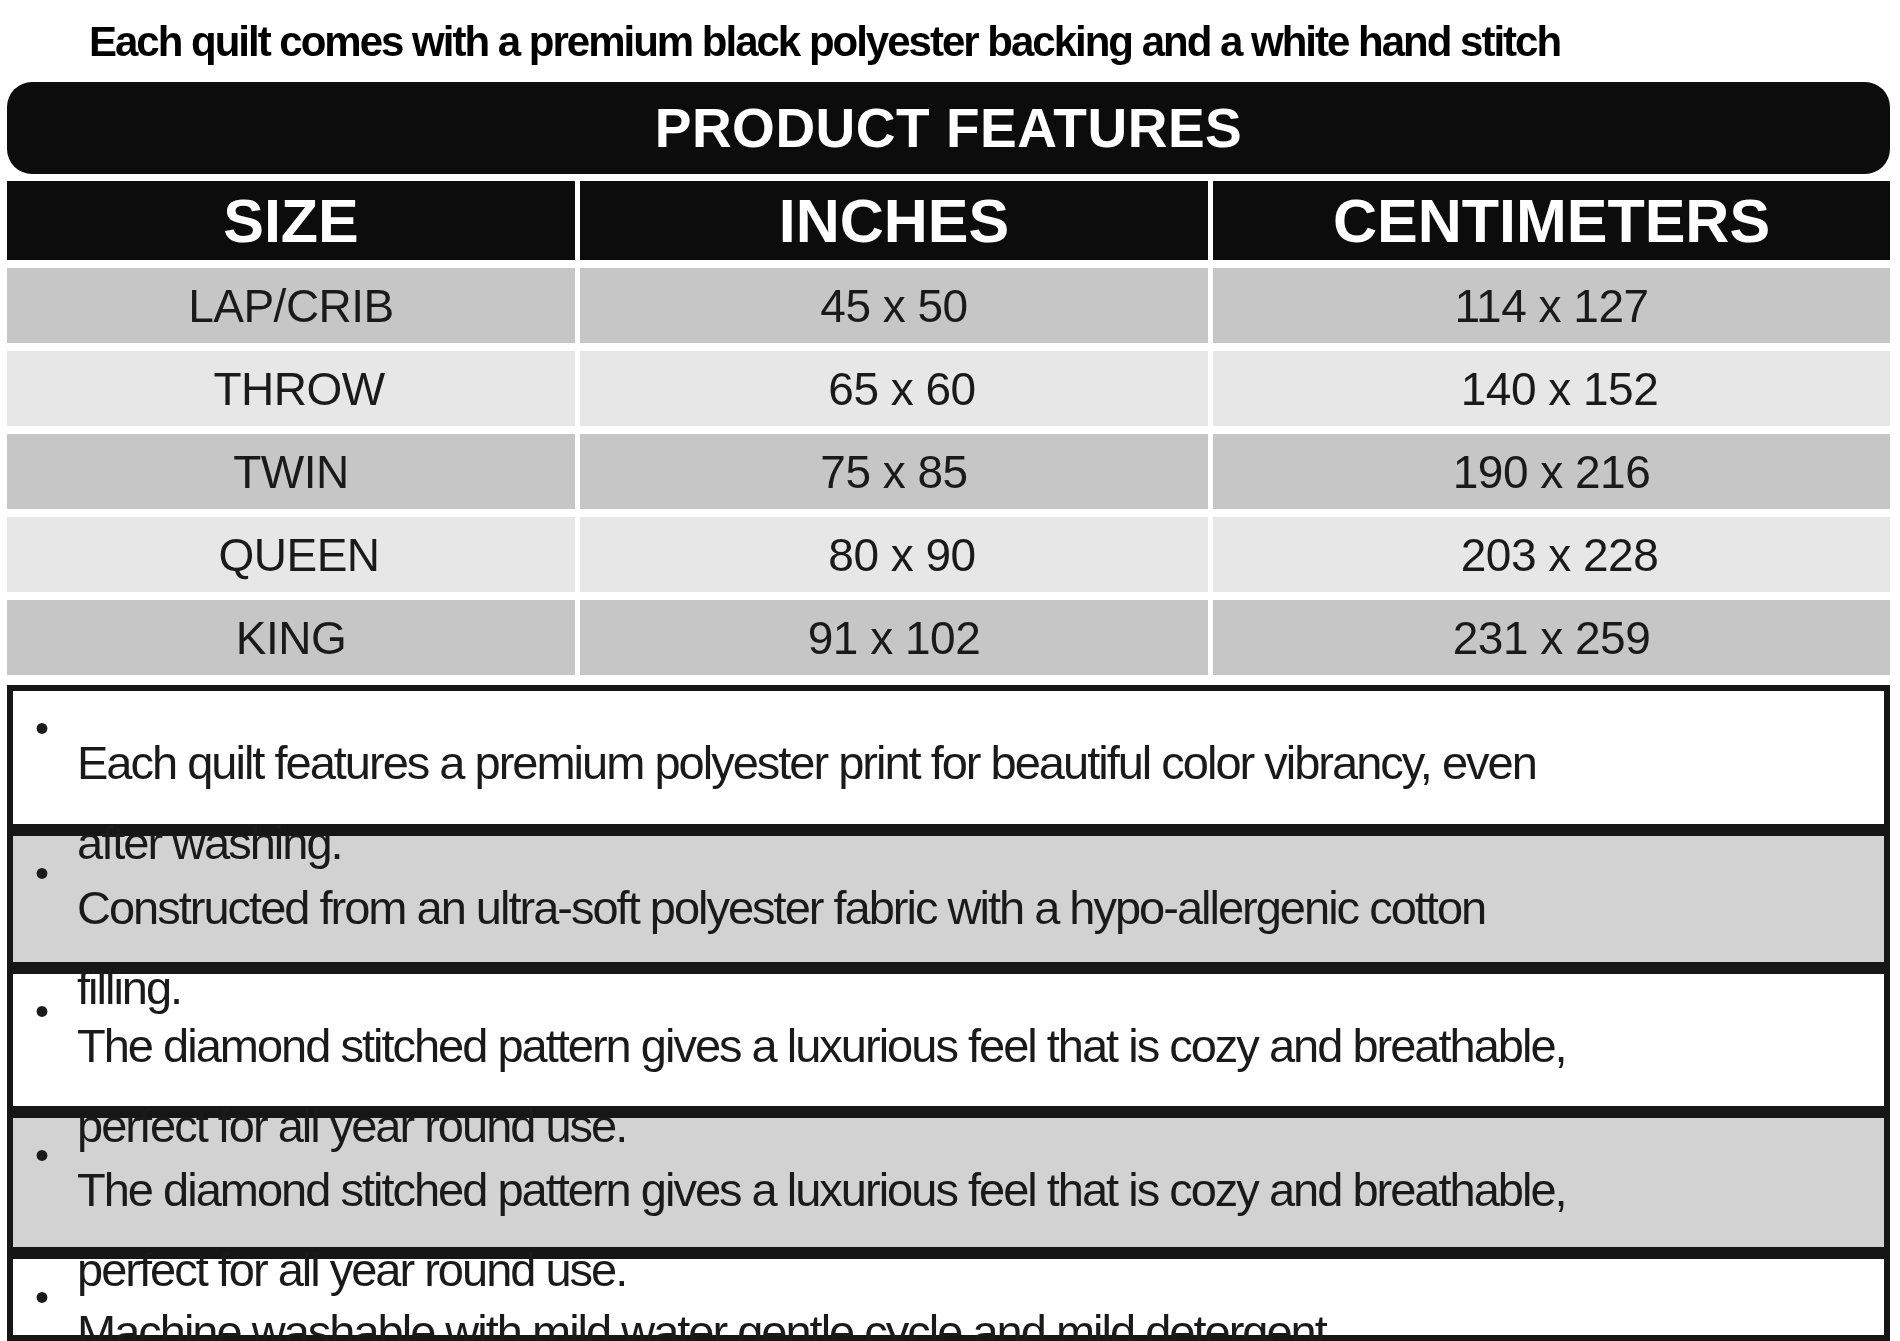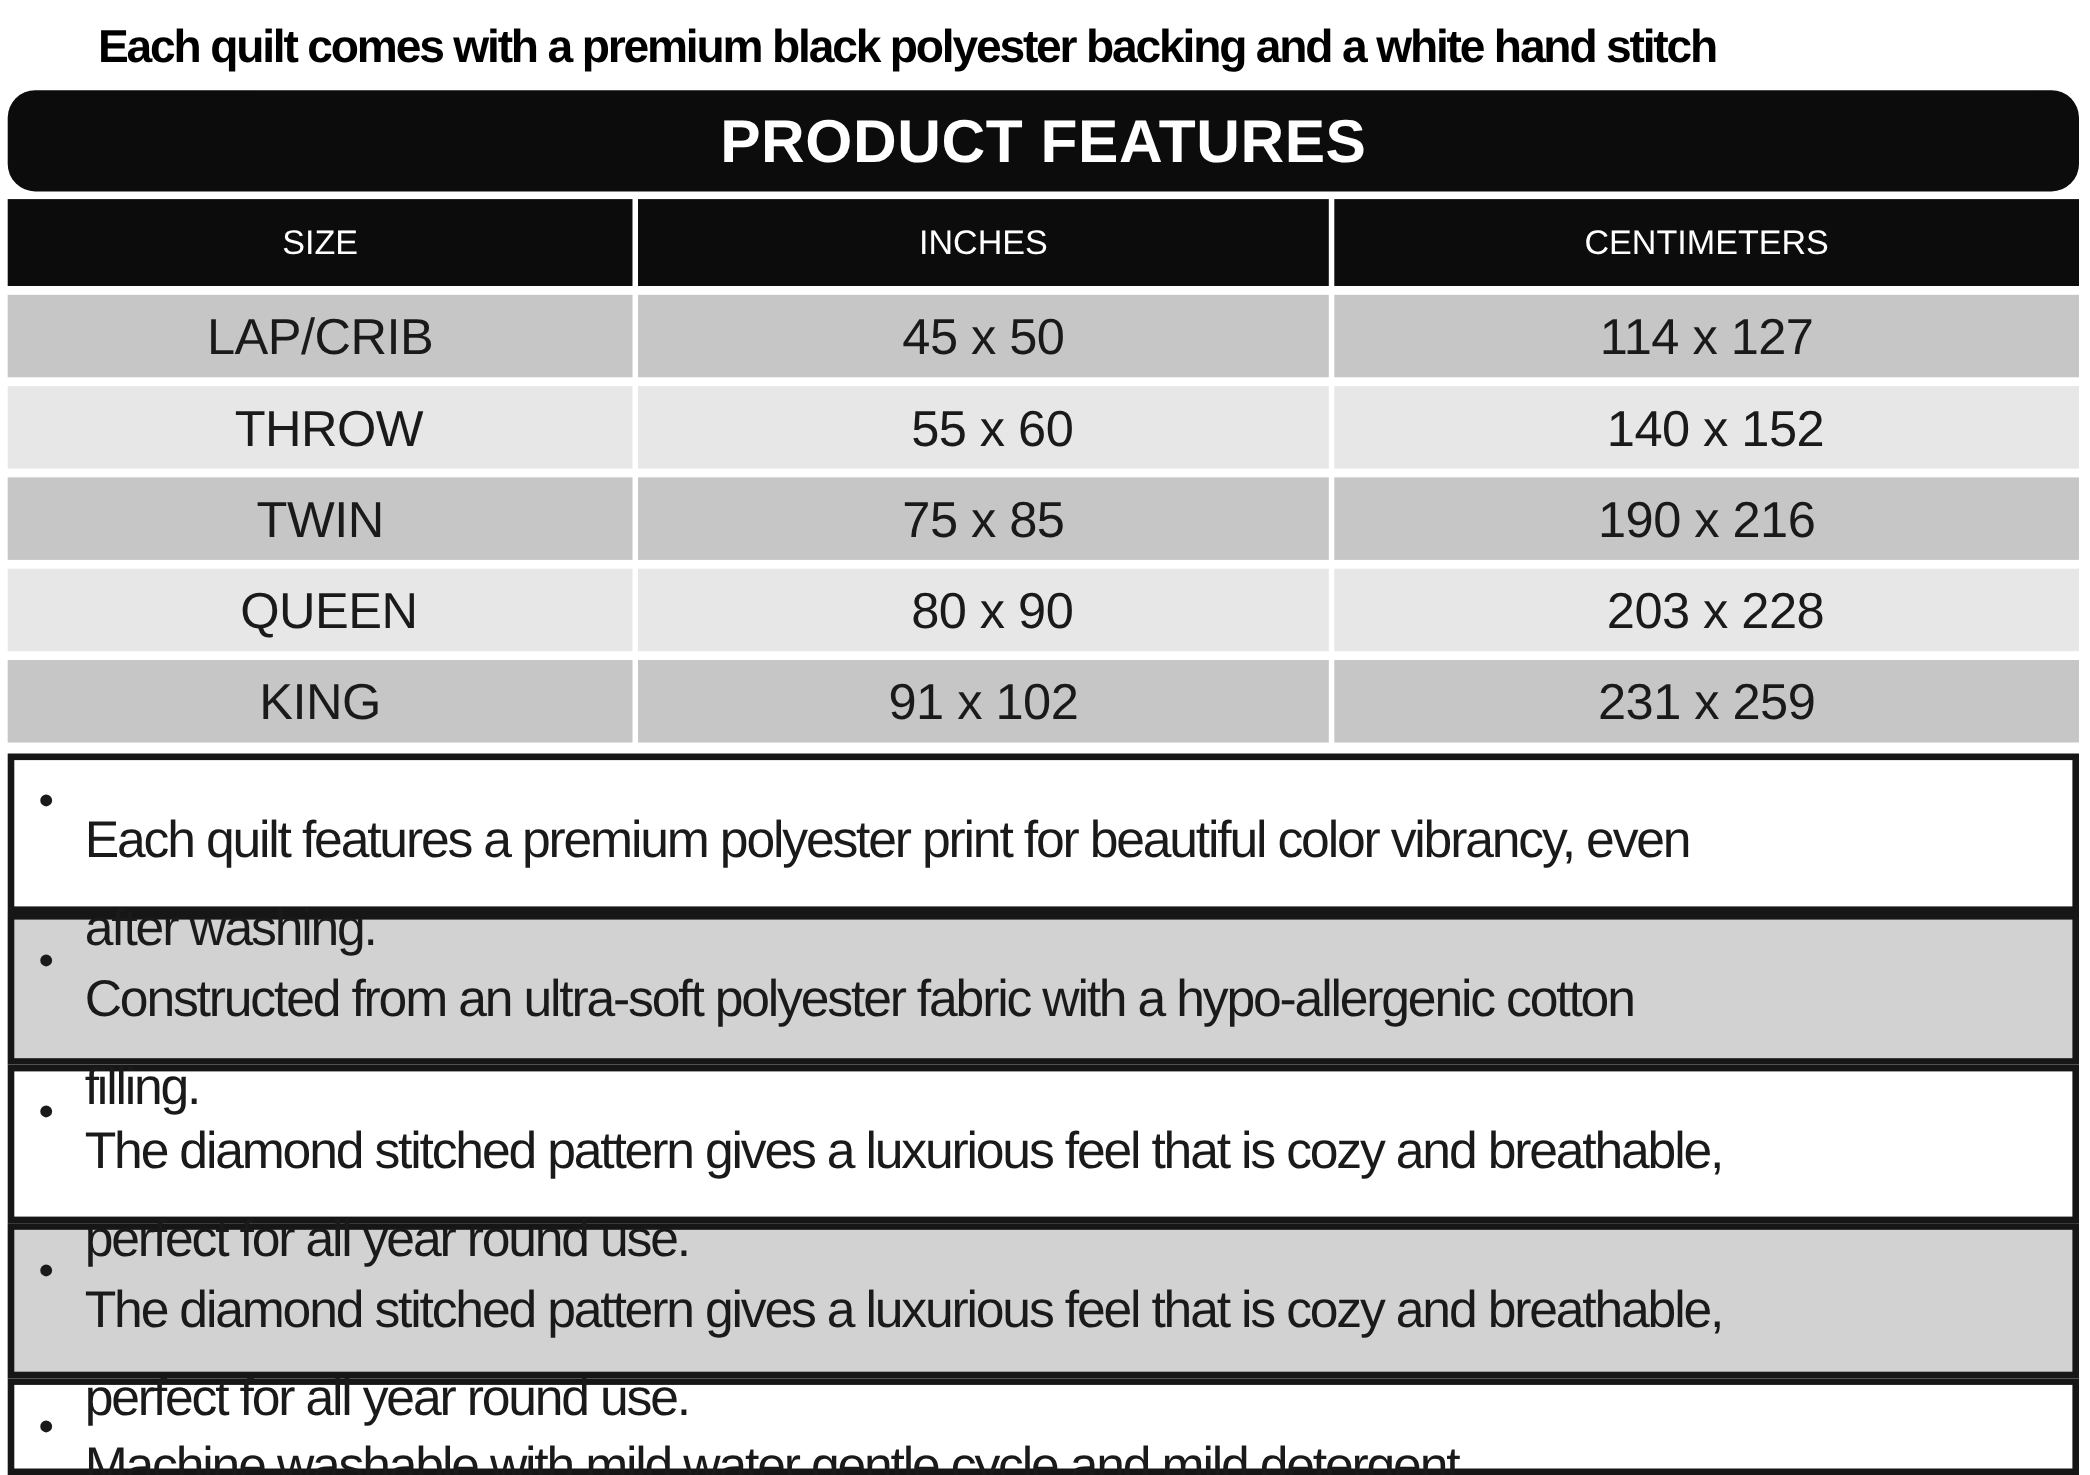--- a/index.html
+++ b/index.html
@@ -60,22 +60,22 @@
     display: flex;
     align-items: center;
     justify-content: center;
     font-size: 46px;
     letter-spacing: -0.5px;
     color: var(--text_dark);
   }
   .grid .th {
     background: var(--black_bar);
     color: #fff;
-    font-weight: normal;
-    font-size: 31px;
+    font-weight: bold;
+    font-size: 61px;
     letter-spacing: 0px;
   }
   .row.dark  > .cell { background: var(--row_dark); }
   .row.light > .cell { background: var(--row_light); padding-left: 16px; }
 
   
   .bullets { margin-top: 10px; }
   .bullet-box {
     border: 6px solid var(--box_border);
     display: flex;
@@ -125,21 +125,21 @@
       </div>
 
       <div class="row dark">
         <div class="cell">LAP/CRIB</div>
         <div class="cell">45 x 50</div>
         <div class="cell">114 x 127</div>
       </div>
 
       <div class="row light">
         <div class="cell">THROW</div>
-        <div class="cell">55 x 60</div>
+        <div class="cell">65 x 60</div>
         <div class="cell">140 x 152</div>
       </div>
 
       <div class="row dark">
         <div class="cell">TWIN</div>
         <div class="cell">75 x 85</div>
         <div class="cell">190 x 216</div>
       </div>
 
       <div class="row light">

